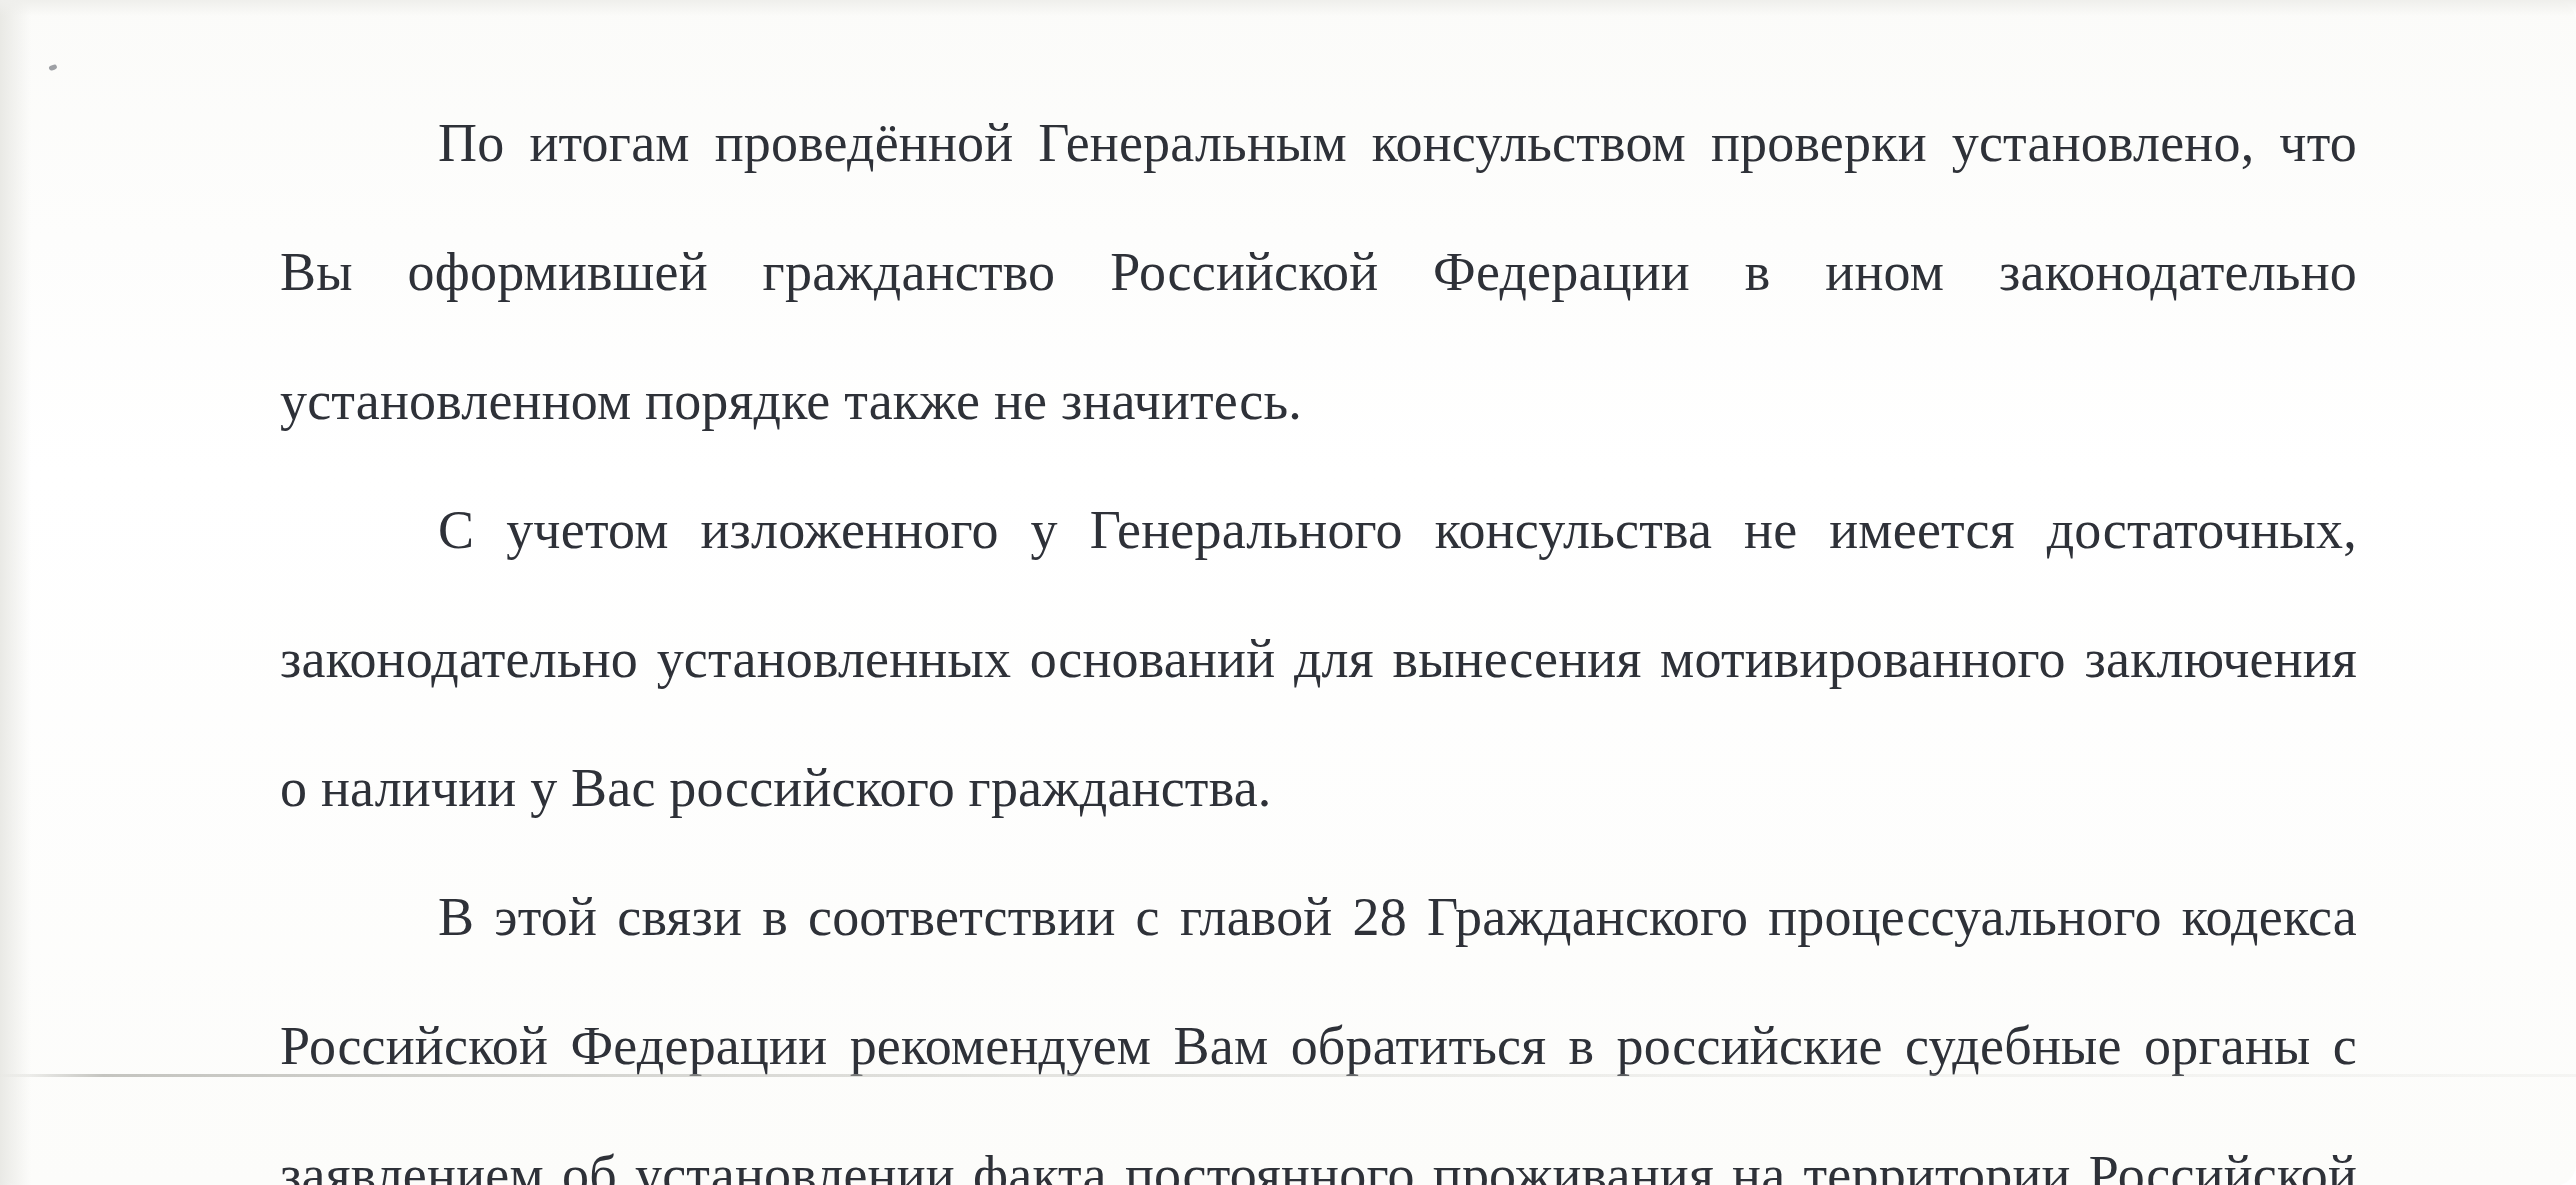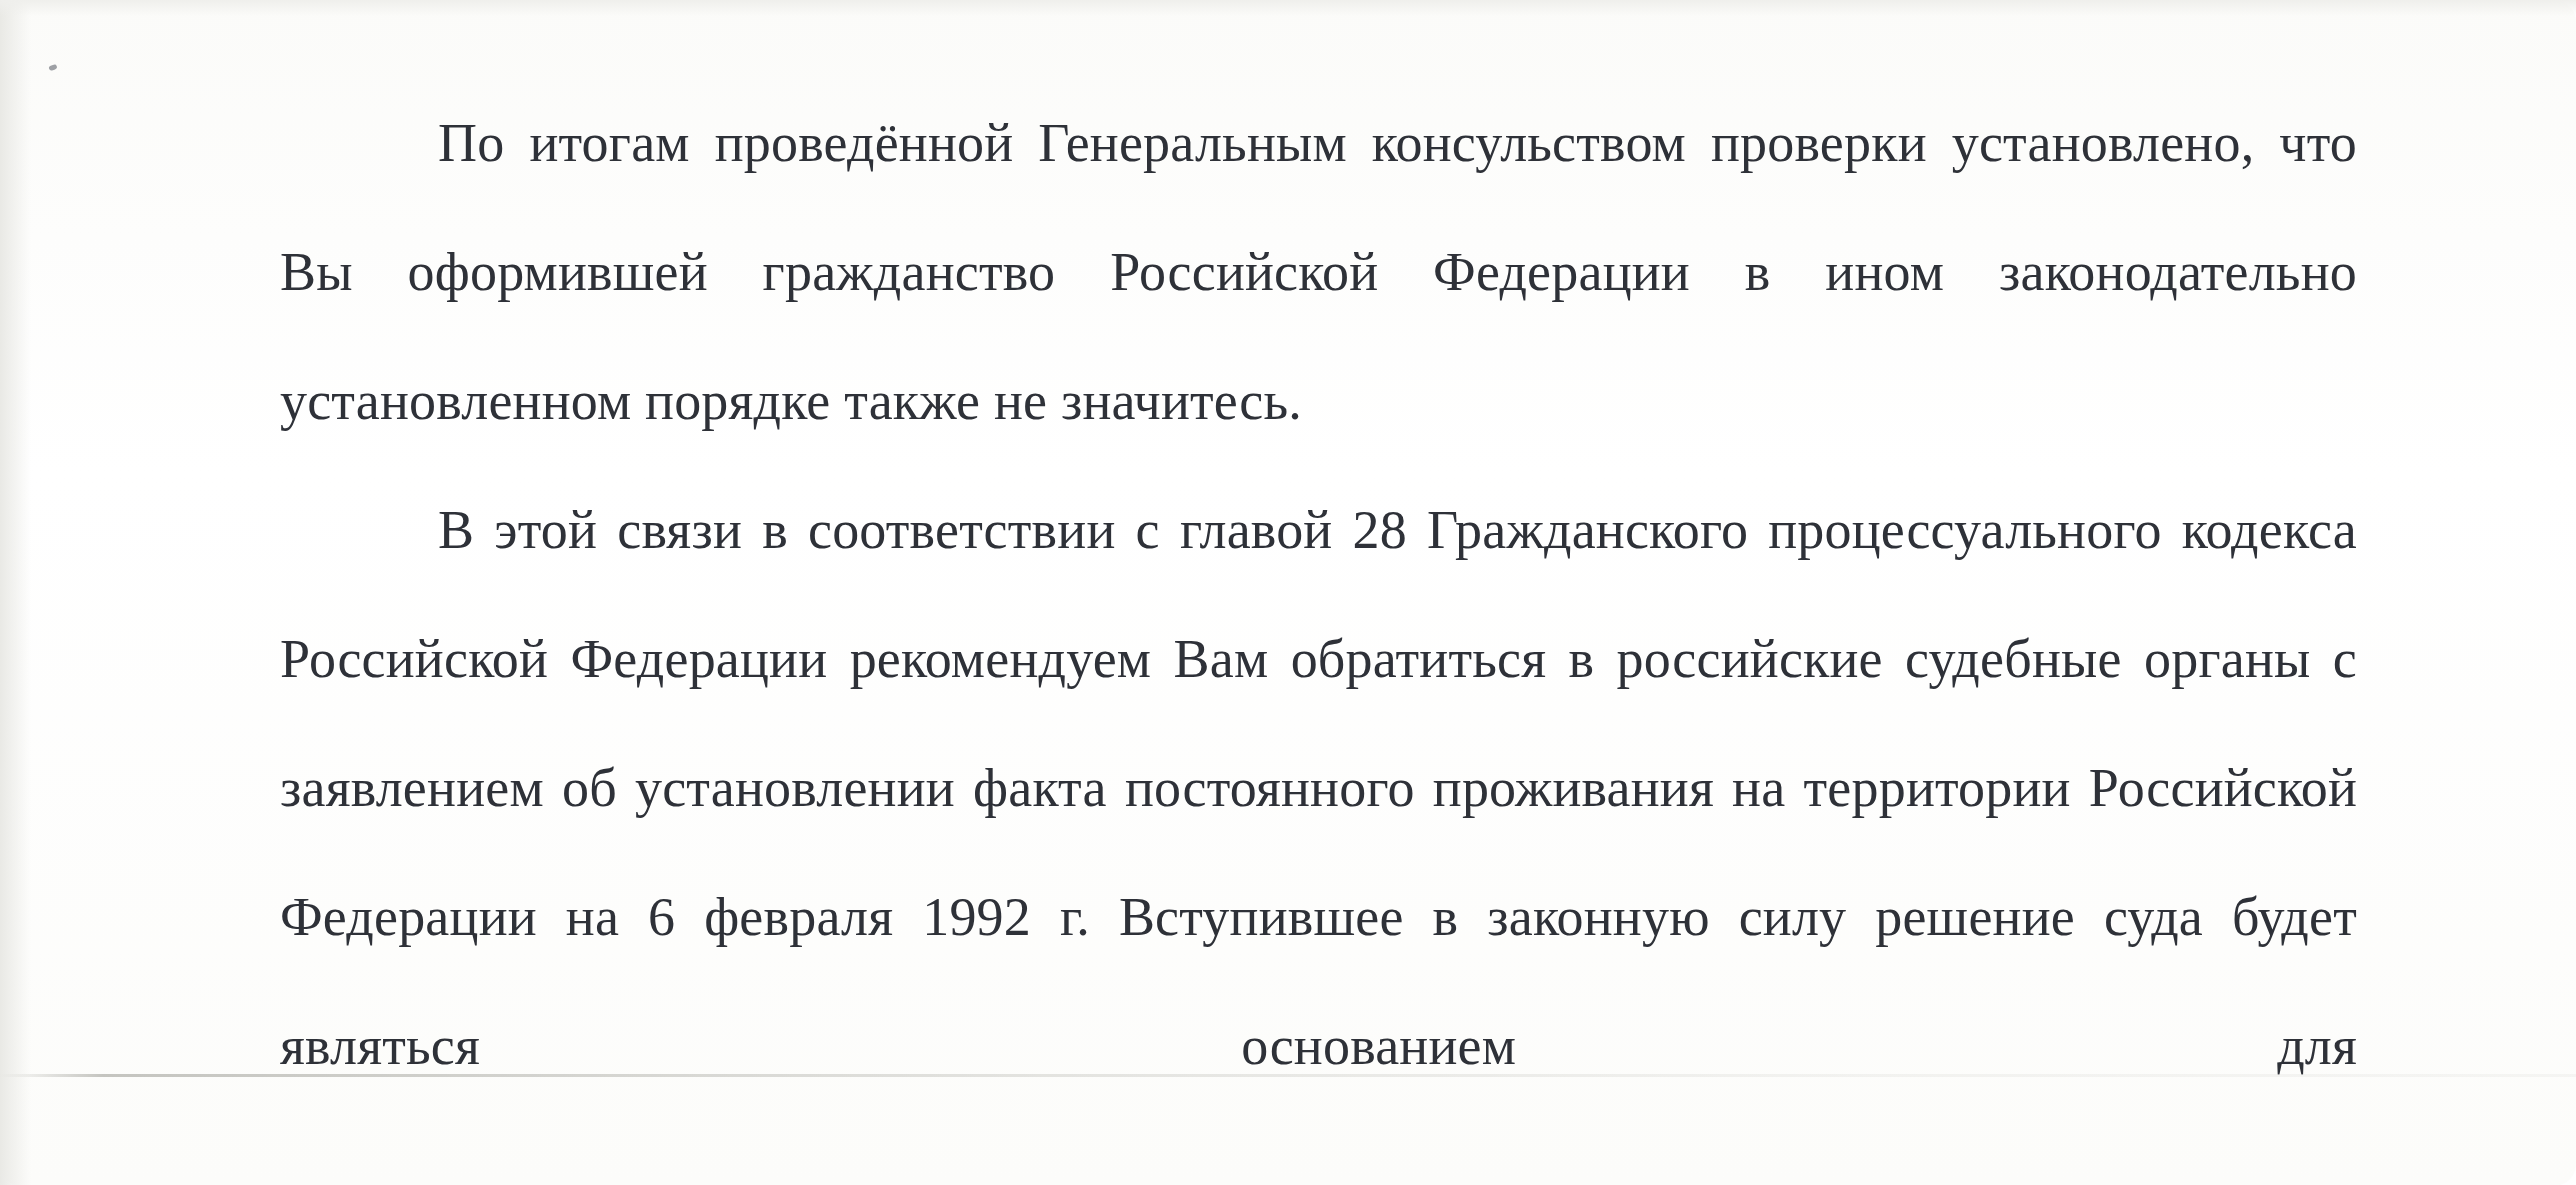--- a/index.html
+++ b/index.html
@@ -86,18 +86,19 @@
 <body>
 
 <div class="page">
 
   <div class="scan-edge-left"></div>
   <div class="scan-edge-top"></div>
   <div class="ink-speck"></div>
 
   <div class="doc-body">
     <p class="para">По итогам проведённой Генеральным консульством проверки установлено, что Вы оформившей гражданство Российской Федерации в ином законодательно установленном порядке также не значитесь.</p>
+    <p class="para">С учетом изложенного у Генерального консульства не имеется достаточных, законодательно установленных оснований для вынесения мотивированного заключения о наличии у Вас российского гражданства.</p>
     <p class="para clipped">В этой связи в соответствии с главой 28 Гражданского процессуального кодекса Российской Федерации рекомендуем Вам обратиться в российские судебные органы с заявлением об установлении факта постоянного проживания на территории Российской Федерации на 6 февраля 1992 г. Вступившее в законную силу решение суда будет являться основанием для</p>
   </div>
 
   <div class="scan-fold"></div>
 </div>
 
 
 </body></html>

